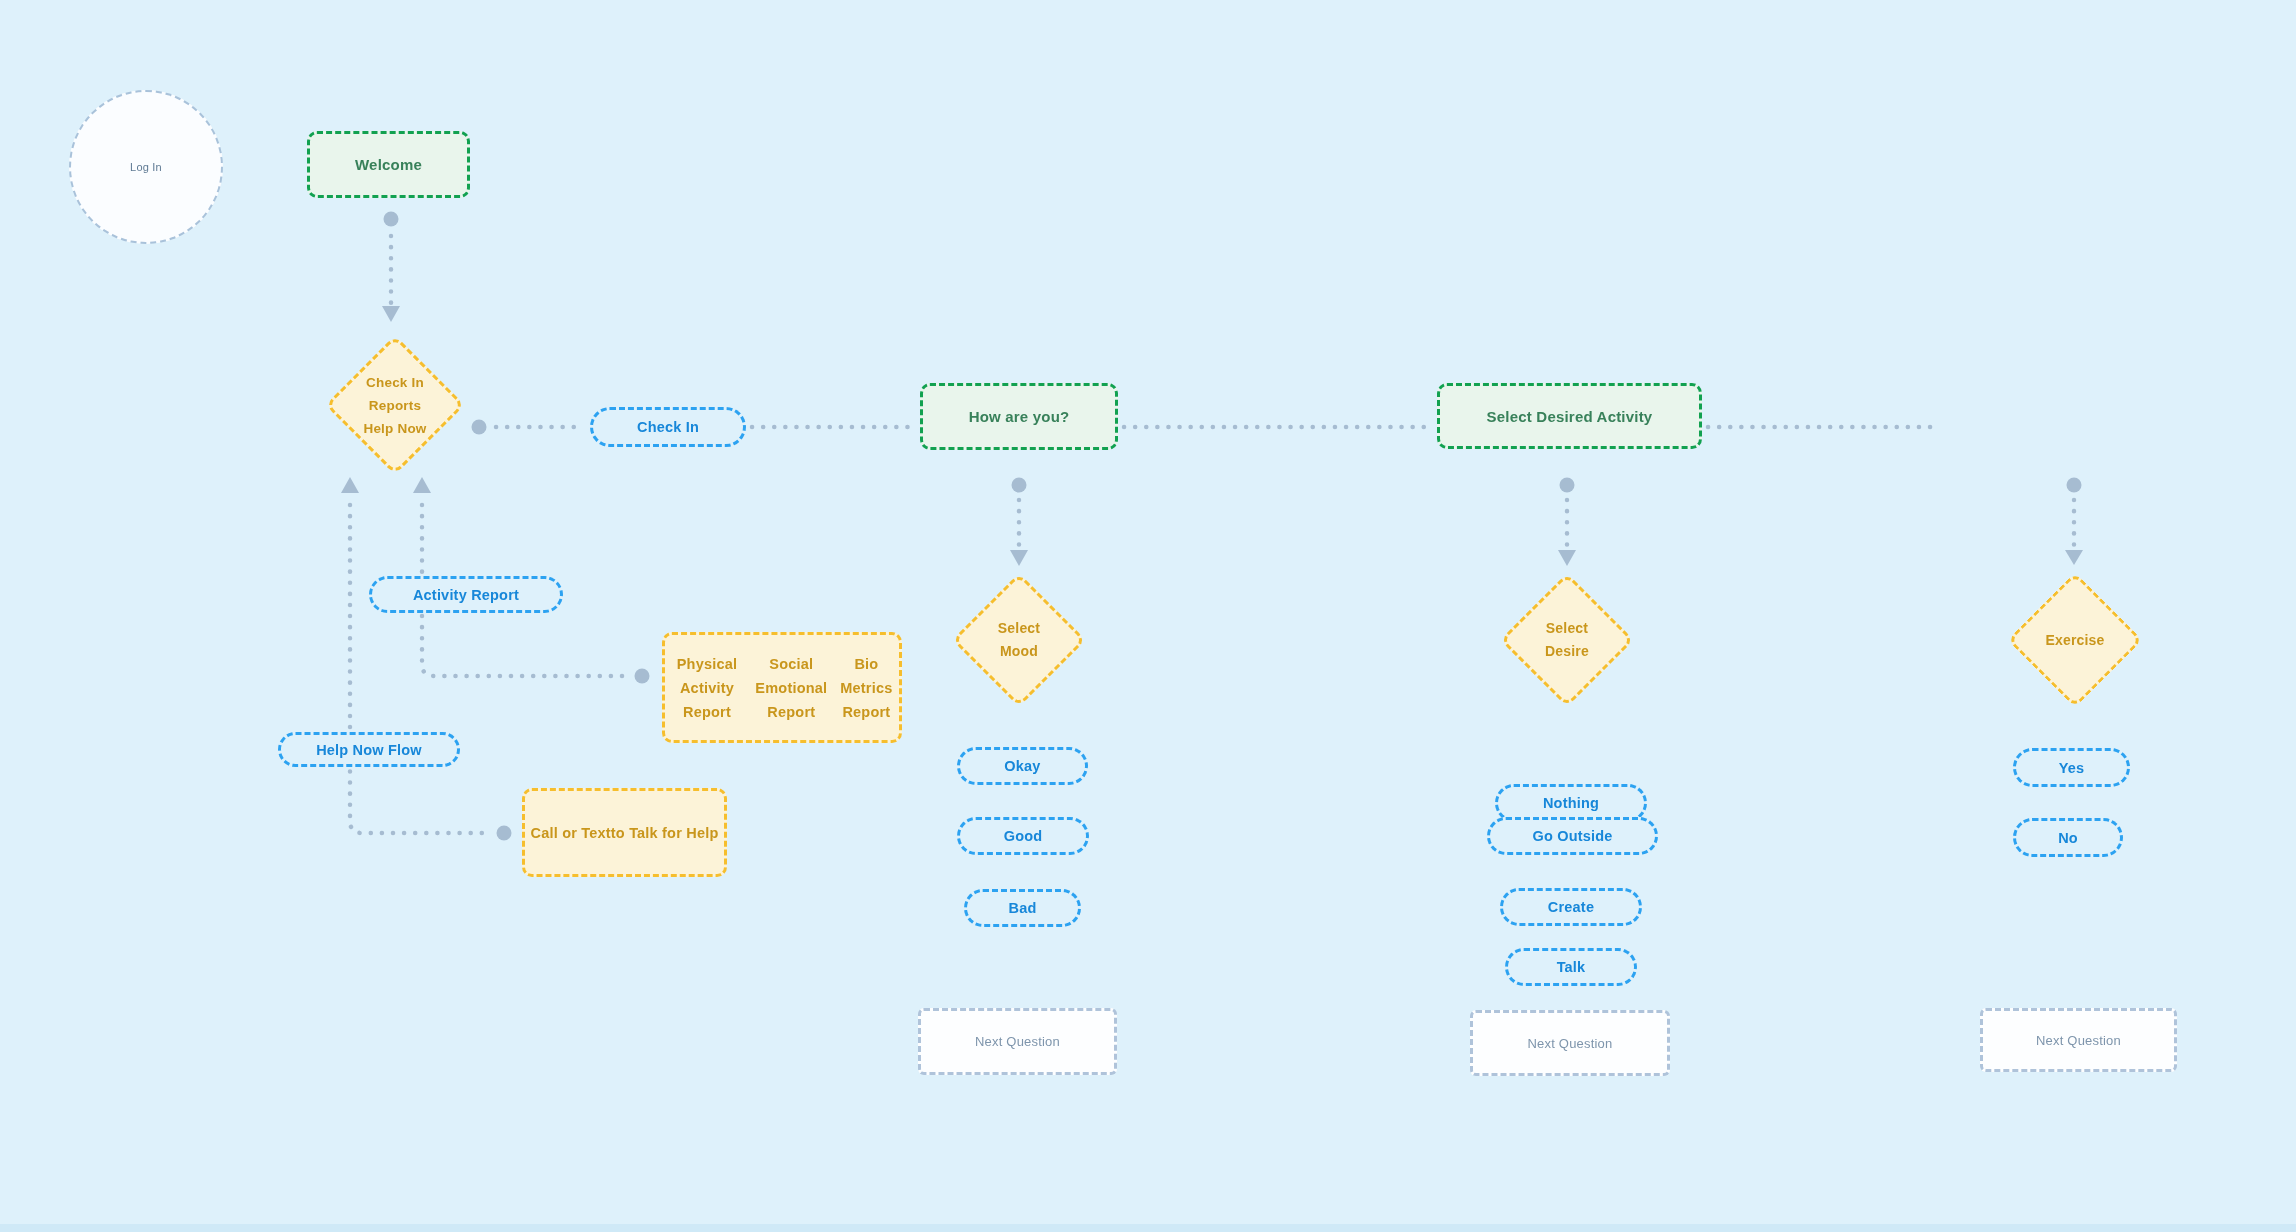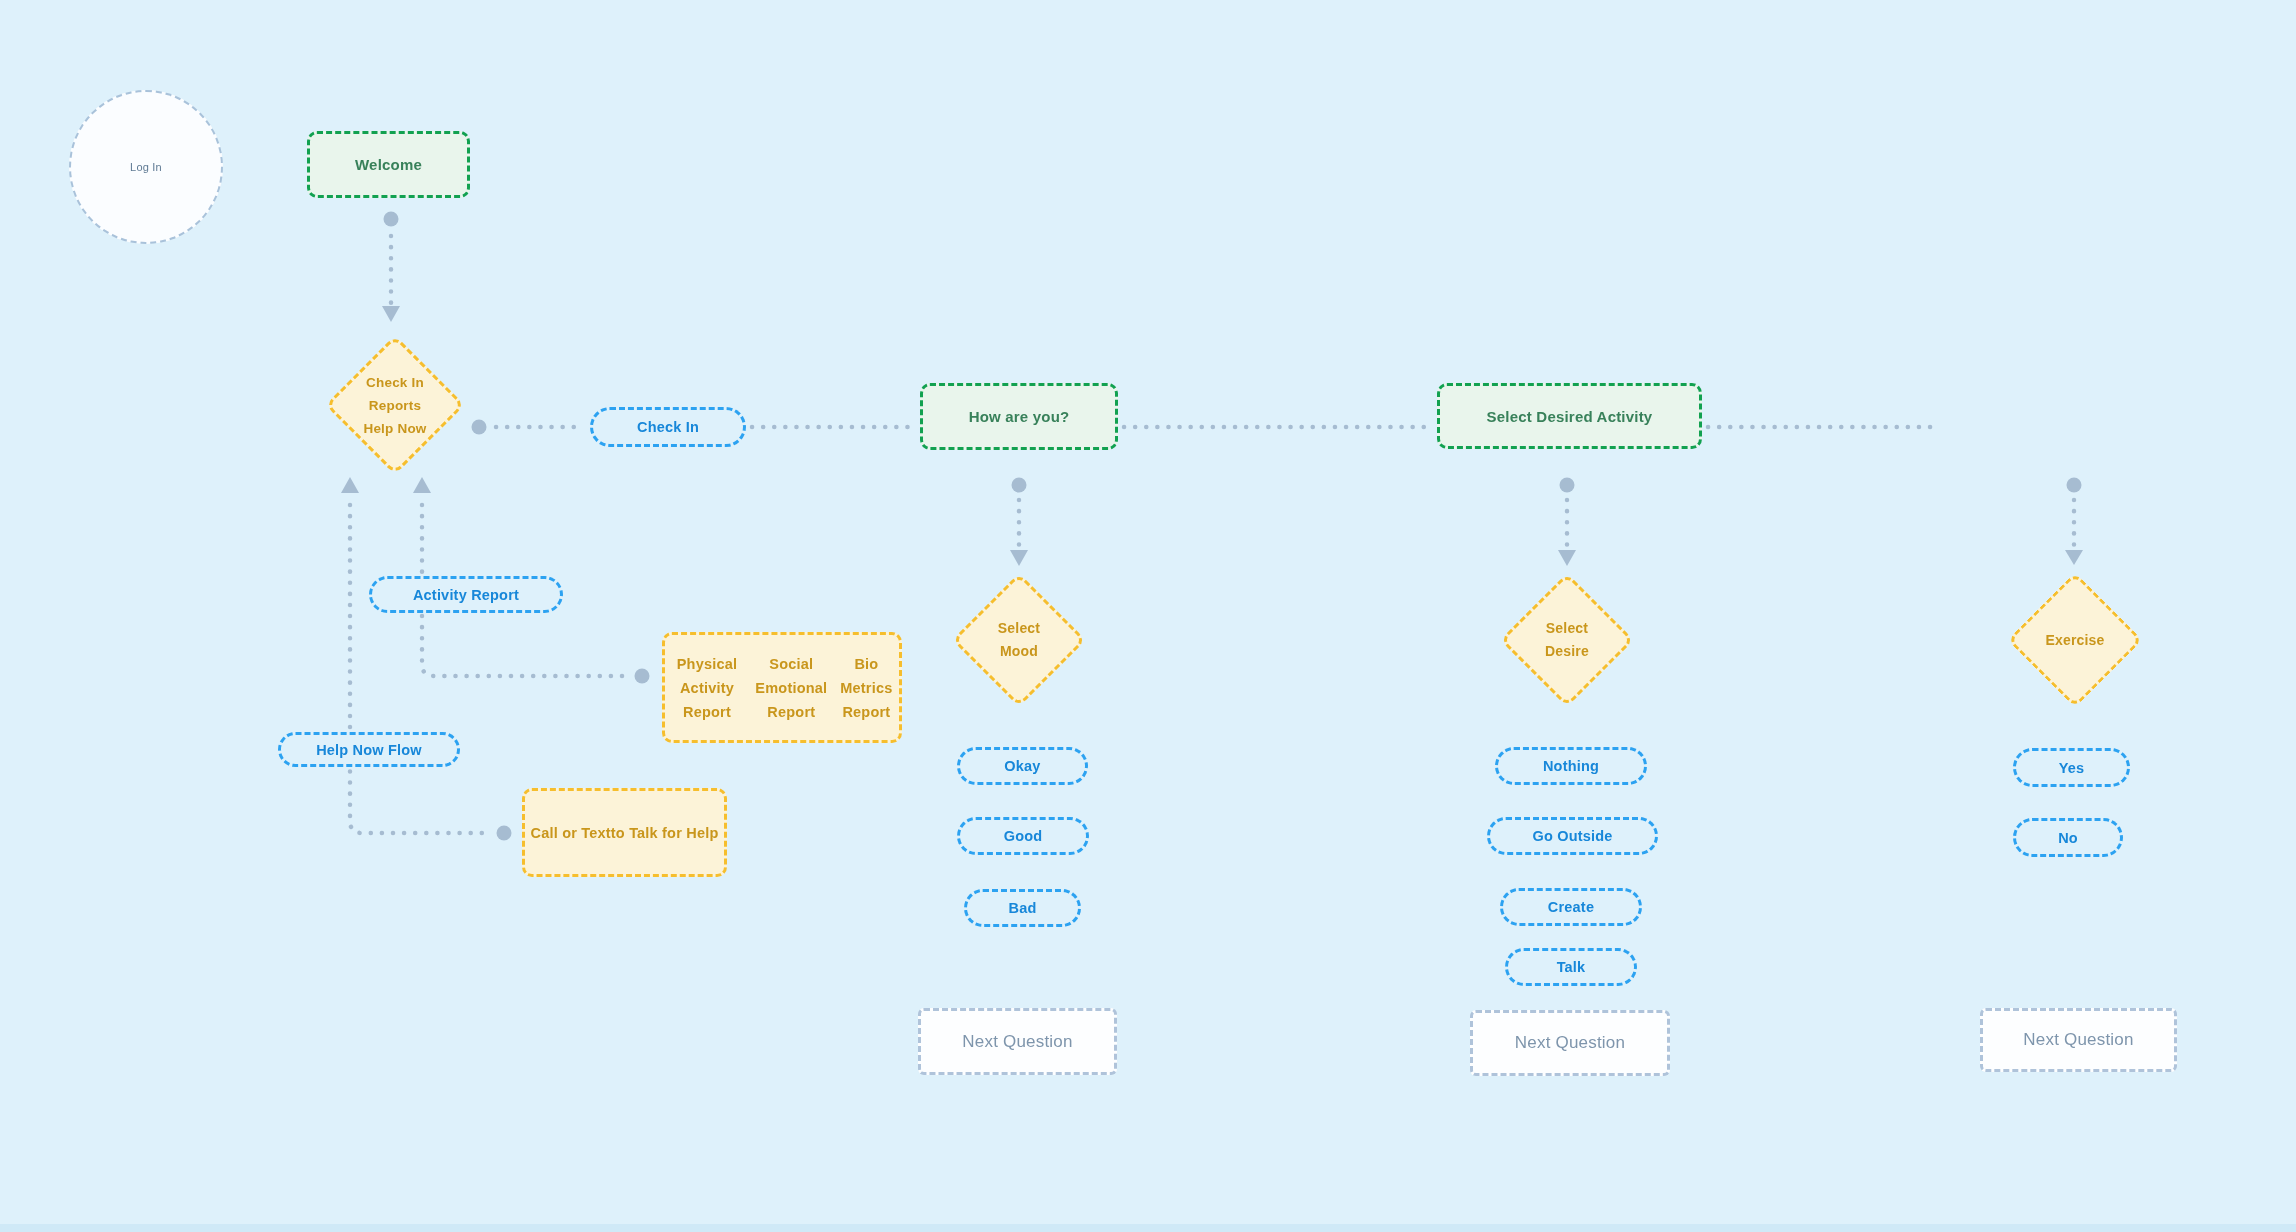--- a/index.html
+++ b/index.html
@@ -46,21 +46,21 @@
     border:3px dashed var(--blue-border,#2CA2F1);
     background:var(--bg,#DEF1FB);
     color:var(--blue-text,#1787D9);
     font-size:14.5px;font-weight:bold;
   }
   .neutral-box{
     border-radius:6px;
     border:3px dashed var(--neutral-border,#AFC3DA);
     background:var(--neutral-fill,#FDFEFF);
     color:var(--neutral-text,#7E95AC);
-    font-size:17px;
+    font-size:13px;
   }
   .diamond{position:absolute;}
   .diamond-shape{
     position:absolute;left:50%;top:50%;
     transform:translate(-50%,-50%) rotate(45deg);
     background:var(--yellow-fill,#FCF3D8);
     border:3px dashed var(--yellow-border,#F6BE2D);
     border-radius:10px;
     box-sizing:border-box;
   }
@@ -189,21 +189,21 @@
   <div class="node pill" style="left:957px;top:747px;width:131px;height:38px;">
     <span>Okay</span>
   </div>
   <div class="node pill" style="left:957px;top:817px;width:132px;height:38px;">
     <span>Good</span>
   </div>
   <div class="node pill" style="left:964px;top:889px;width:117px;height:38px;">
     <span>Bad</span>
   </div>
 
-  <div class="node pill" style="left:1495px;top:747px;width:152px;height:38px;align-items:center;">
+  <div class="node pill" style="left:1495px;top:784px;width:152px;height:38px;align-items:center;">
     <span>Nothing</span>
   </div>
   <div class="node pill" style="left:1487px;top:817px;width:171px;height:38px;">
     <span>Go Outside</span>
   </div>
   <div class="node pill" style="left:1500px;top:888px;width:142px;height:38px;">
     <span>Create</span>
   </div>
   <div class="node pill" style="left:1505px;top:948px;width:132px;height:38px;">
     <span>Talk</span>

